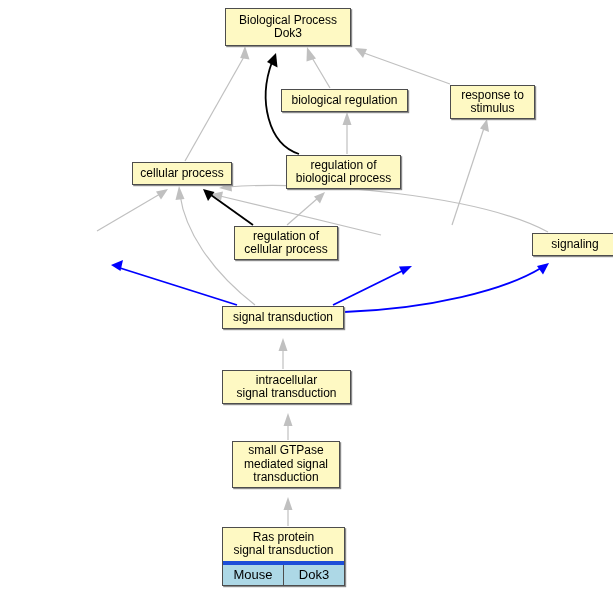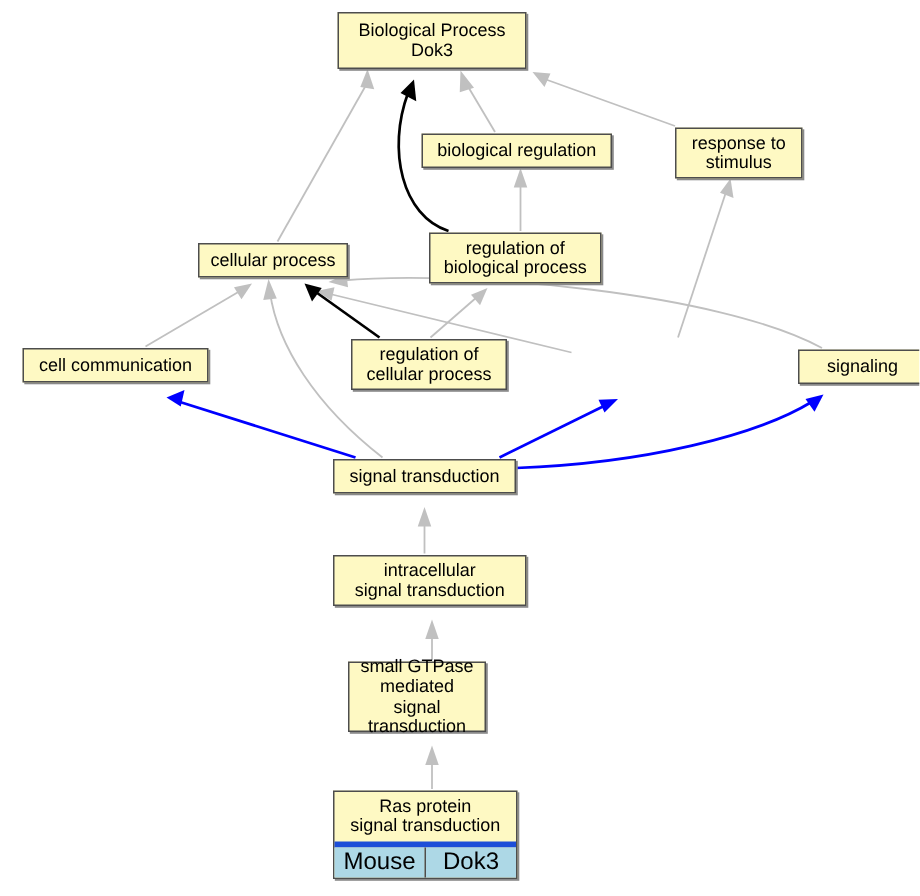--- a/index.html
+++ b/index.html
@@ -47,21 +47,21 @@
     padding-bottom: 3px;
   }
   .annotation-row {
     display: flex;
     flex-direction: row;
     height: 20px;
   }
   .annotation-cell {
     flex: 1 1 0;
     background: #add8e6;
-    font-size: 16px;
+    font-size: 13px;
     line-height: 20px;
     text-align: center;
     color: #000000;
     user-select: none;
   }
   .annotation-cell + .annotation-cell {
     border-left: 1px solid #4d4d4d;
   }
 </style>
 </head>
@@ -178,44 +178,41 @@
 
   <div class="go-node" style="left:132px; top:162px; width:100px; height:23px;">
     <div class="go-node-label">cellular process</div>
   </div>
 
   <div class="go-node" style="left:286px; top:155px; width:115px; height:34px;">
     <div class="go-node-label">regulation of
 biological process</div>
   </div>
 
-  <div class="go-node" style="left:15px; top:232px; width:124px; height:23px;">
-    <div class="go-node-label">cell communication</div>
-  </div>
 
   <div class="go-node" style="left:234px; top:226px; width:104px; height:34px;">
     <div class="go-node-label">regulation of
 cellular process</div>
   </div>
 
 
   <div class="go-node" style="left:532px; top:233px; width:86px; height:23px;">
     <div class="go-node-label">signaling</div>
   </div>
 
   <div class="go-node" style="left:222px; top:306px; width:122px; height:23px;">
     <div class="go-node-label">signal transduction</div>
   </div>
 
   <div class="go-node" style="left:222px; top:370px; width:129px; height:34px;">
     <div class="go-node-label">intracellular
 signal transduction</div>
   </div>
 
-  <div class="go-node" style="left:232px; top:441px; width:92px; height:47px;">
+  <div class="go-node" style="left:232px; top:441px; width:108px; height:47px;">
     <div class="go-node-label">small GTPase
 mediated signal
 transduction</div>
   </div>
 
   <div class="go-node has-annotation" style="left:222px; top:527px; width:123px; height:59px;">
     <div class="go-node-label">Ras protein
 signal transduction</div>
     <div class="annotation-row">
       <div class="annotation-cell">Mouse</div>

